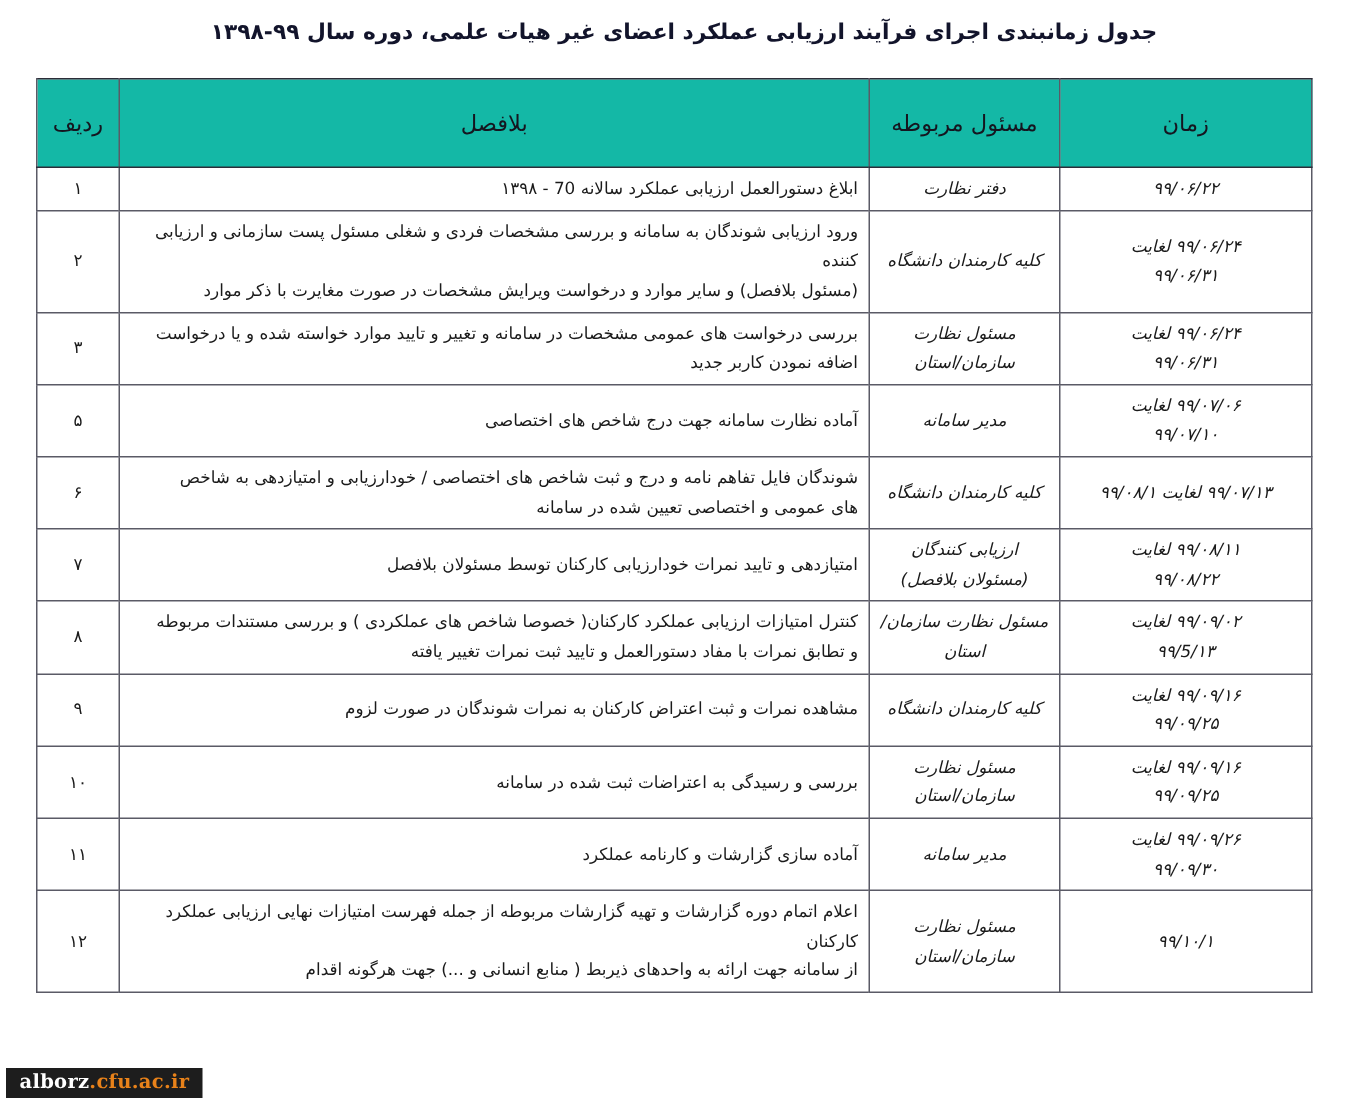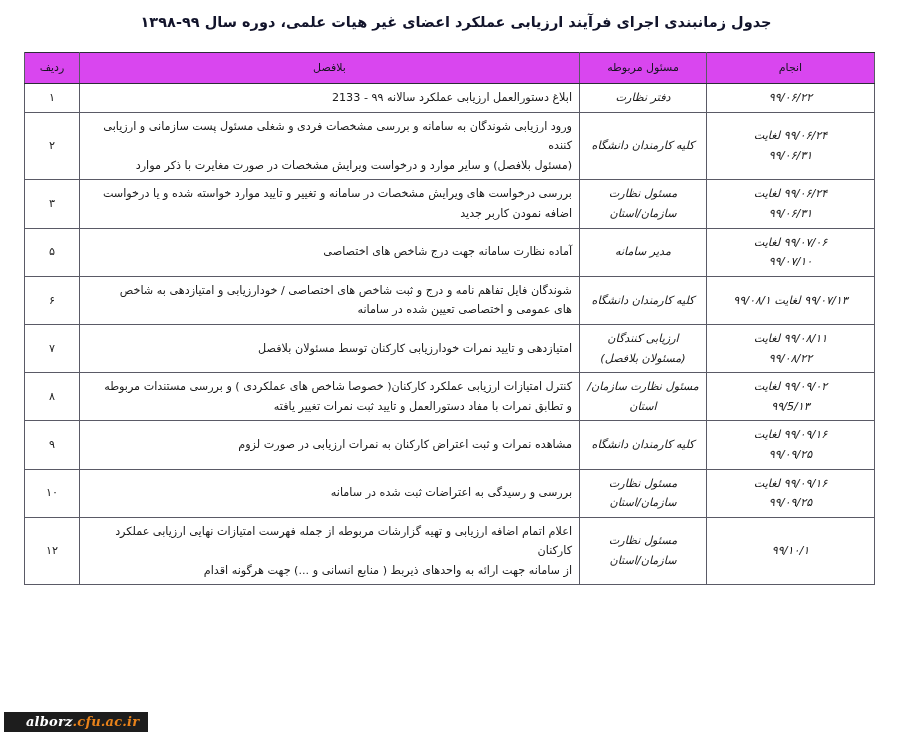--- a/index.html
+++ b/index.html
@@ -59,26 +59,26 @@
   table.schedule td {
     border: 1px solid #5a5a66;
     padding: 4px 7px;
     vertical-align: middle;
     font-size: 11.2px;
     color: #1a1a1a;
     line-height: 1.75;
   }
 
   table.schedule thead th {
-    background: #d946ef;
+    background: #14b8a6;
     text-align: center;
     font-weight: normal;
-    font-size: 11px;
+    font-size: 15px;
     height: 22px;
-    padding: 4px 7px;
+    padding: 16px 7px;
     color: #15151f;
     border-top: 1.6px solid #2c2c38;
     border-bottom: 1.6px solid #2c2c38;
   }
 
   td.cell-time,
   td.cell-resp,
   td.cell-num {
     text-align: center;
   }
@@ -100,23 +100,22 @@
   td.cell-activity .line {
     display: block;
   }
 
   
   .watermark {
     position: absolute;
     left: 4px;
     bottom: 8px;
     background: #1d1d1d;
-    padding: 3px 9px 4px 22px;
+    padding: 3px 9px 4px 9px;
     font-family: "DejaVu Serif", "Liberation Serif", serif;
-    font-style: italic;
     font-weight: bold;
     font-size: 13px;
     letter-spacing: 0.2px;
     direction: ltr;
     line-height: 1;
     white-space: nowrap;
   }
   .watermark .wm-a { color: #ffffff; }
   .watermark .wm-b { color: #e8821a; }
 </style>
@@ -130,36 +129,36 @@
   <div class="table-wrap">
     <table class="schedule">
       <colgroup>
         <col class="c-time">
         <col class="c-resp">
         <col class="c-activity">
         <col class="c-num">
       </colgroup>
       <thead>
         <tr>
-          <th>انجام</th>
+          <th>زمان</th>
           <th>مسئول مربوطه</th>
           <th>بلافصل</th>
           <th>ردیف</th>
         </tr>
       </thead>
       <tbody id="schedule-body">
           <tr>
             <td class="cell-time">
               <span class="line">۹۹/۰۶/۲۲</span>
             </td>
             <td class="cell-resp">
               <span class="line">دفتر نظارت</span>
             </td>
             <td class="cell-activity">
-              <span class="line">ابلاغ دستورالعمل ارزیابی عملکرد سالانه  ۹۹ - 2133</span>
+              <span class="line">ابلاغ دستورالعمل ارزیابی عملکرد سالانه  70 - ۱۳۹۸</span>
             </td>
             <td class="cell-num">۱</td>
           </tr>
           <tr>
             <td class="cell-time">
               <span class="line">۹۹/۰۶/۲۴ لغایت</span>
               <span class="line">۹۹/۰۶/۳۱</span>
             </td>
             <td class="cell-resp">
               <span class="line">کلیه کارمندان دانشگاه</span>
@@ -173,21 +172,21 @@
           <tr>
             <td class="cell-time">
               <span class="line">۹۹/۰۶/۲۴ لغایت</span>
               <span class="line">۹۹/۰۶/۳۱</span>
             </td>
             <td class="cell-resp">
               <span class="line">مسئول نظارت</span>
               <span class="line">سازمان/استان</span>
             </td>
             <td class="cell-activity">
-              <span class="line">بررسی درخواست های ویرایش مشخصات در سامانه و تغییر و تایید موارد خواسته شده و یا درخواست</span>
+              <span class="line">بررسی درخواست های عمومی مشخصات در سامانه و تغییر و تایید موارد خواسته شده و یا درخواست</span>
               <span class="line">اضافه نمودن کاربر جدید</span>
             </td>
             <td class="cell-num">۳</td>
           </tr>
           <tr>
             <td class="cell-time">
               <span class="line">۹۹/۰۷/۰۶ لغایت</span>
               <span class="line">۹۹/۰۷/۱۰</span>
             </td>
             <td class="cell-resp">
@@ -242,48 +241,61 @@
           </tr>
           <tr>
             <td class="cell-time">
               <span class="line">۹۹/۰۹/۱۶ لغایت</span>
               <span class="line">۹۹/۰۹/۲۵</span>
             </td>
             <td class="cell-resp">
               <span class="line">کلیه کارمندان دانشگاه</span>
             </td>
             <td class="cell-activity">
-              <span class="line">مشاهده نمرات و ثبت اعتراض کارکنان به نمرات ارزیابی در صورت لزوم</span>
+              <span class="line">مشاهده نمرات و ثبت اعتراض کارکنان به نمرات شوندگان در صورت لزوم</span>
             </td>
             <td class="cell-num">۹</td>
           </tr>
           <tr>
             <td class="cell-time">
               <span class="line">۹۹/۰۹/۱۶ لغایت</span>
               <span class="line">۹۹/۰۹/۲۵</span>
             </td>
             <td class="cell-resp">
               <span class="line">مسئول نظارت</span>
               <span class="line">سازمان/استان</span>
             </td>
             <td class="cell-activity">
               <span class="line">بررسی و رسیدگی به اعتراضات ثبت شده در سامانه</span>
             </td>
             <td class="cell-num">۱۰</td>
           </tr>
           <tr>
             <td class="cell-time">
+              <span class="line">۹۹/۰۹/۲۶ لغایت</span>
+              <span class="line">۹۹/۰۹/۳۰</span>
+            </td>
+            <td class="cell-resp">
+              <span class="line">مدیر سامانه</span>
+            </td>
+            <td class="cell-activity">
+              <span class="line">آماده سازی گزارشات و کارنامه عملکرد</span>
+            </td>
+            <td class="cell-num">۱۱</td>
+          </tr>
+          <tr>
+            <td class="cell-time">
               <span class="line">۹۹/۱۰/۱</span>
             </td>
             <td class="cell-resp">
               <span class="line">مسئول نظارت</span>
               <span class="line">سازمان/استان</span>
             </td>
             <td class="cell-activity">
-              <span class="line">اعلام اتمام اضافه ارزیابی و تهیه گزارشات مربوطه از جمله فهرست امتیازات نهایی ارزیابی عملکرد کارکنان</span>
+              <span class="line">اعلام اتمام دوره گزارشات و تهیه گزارشات مربوطه از جمله فهرست امتیازات نهایی ارزیابی عملکرد کارکنان</span>
               <span class="line">از سامانه جهت ارائه به واحدهای ذیربط ( منابع انسانی و ...) جهت هرگونه اقدام</span>
             </td>
             <td class="cell-num">۱۲</td>
           </tr>
         </tbody>
     </table>
   </div>
 
   <div class="watermark">
     <span class="wm-a">alborz</span><span class="wm-b">.cfu.ac.ir</span>

